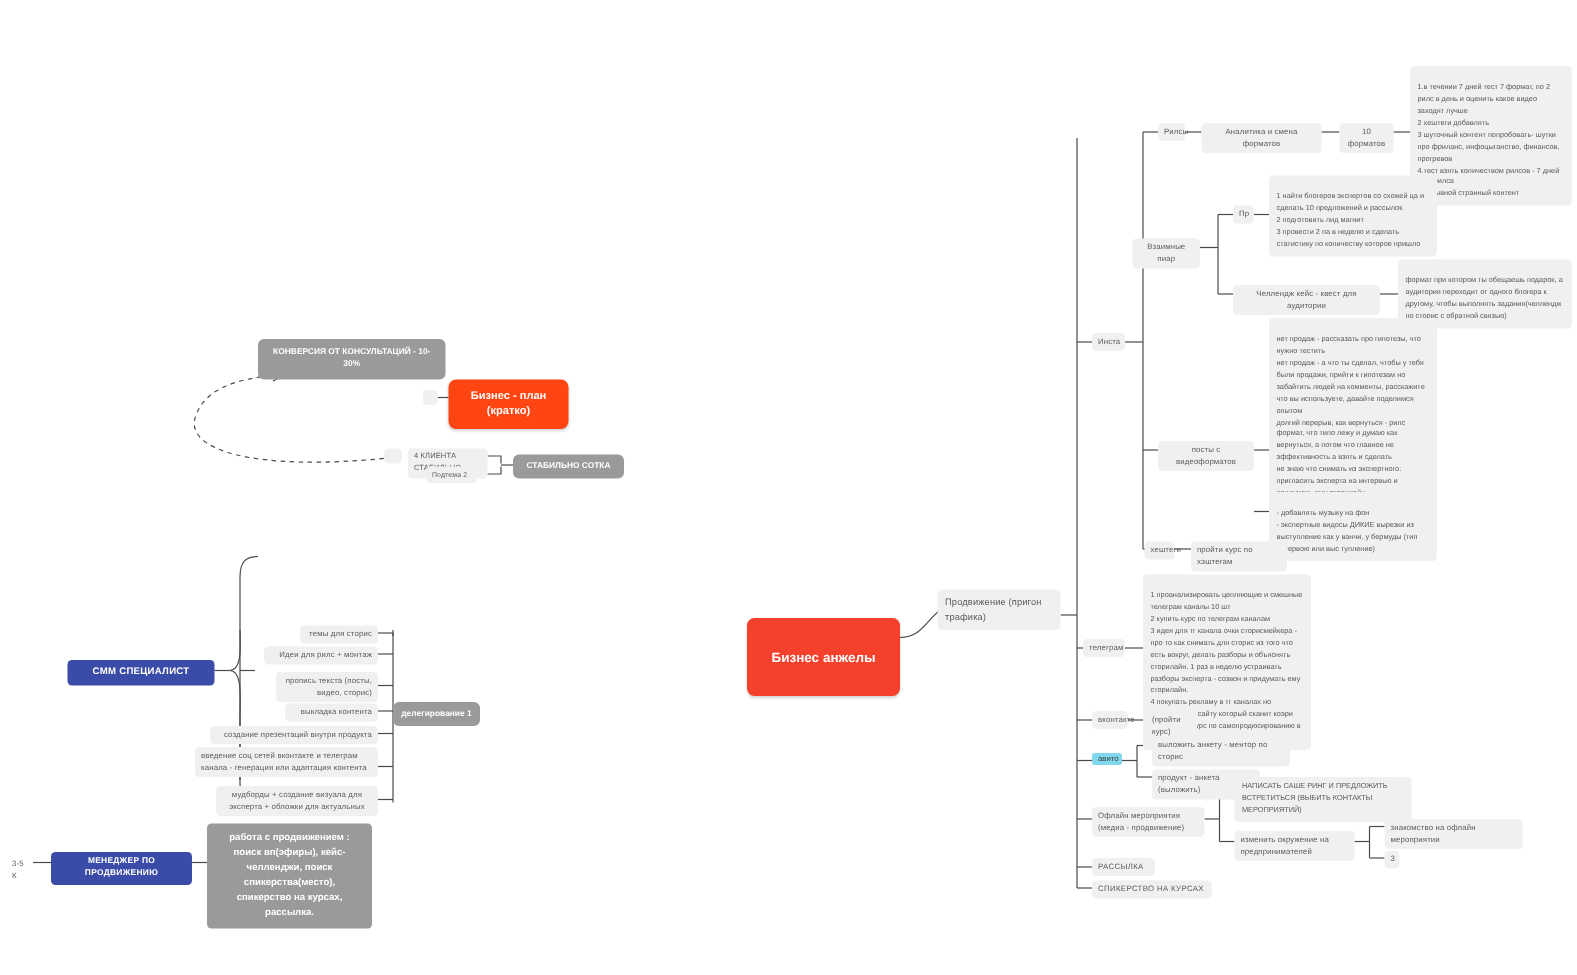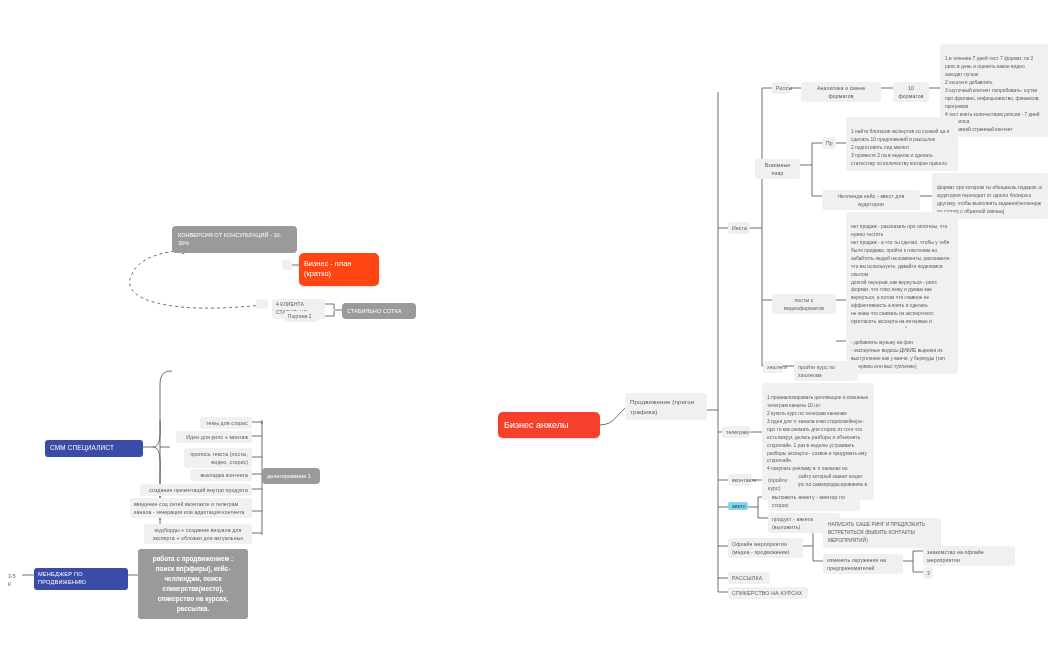--- a/index.html
+++ b/index.html
@@ -10,21 +10,21 @@
   svg.wires{position:absolute;left:0;top:0;width:1051px;height:650px;pointer-events:none;}
   .node{position:absolute;box-sizing:border-box;}
 
   
   .chip{background:#f0f0f0;color:#5a5a5a;border-radius:3px;padding:2px 4px;
         font-size:5.2px;line-height:1.55;letter-spacing:.1px;}
   .chip.c{text-align:center;}
   .chip.nobg{background:transparent;}
 
   
-  .solid{border-radius:4px;padding:4px 6px;font-weight:normal;}
+  .solid{border-radius:4px;padding:4px 6px;text-align:center;font-weight:bold;}
   .grey-solid{background:#9a9a9a;color:#ffffff;font-size:5.6px;line-height:1.5;}
   .red-solid{background:#f5402c;color:#ffffff;font-size:9px;line-height:1.35;
              border-radius:5px;box-shadow:0 1px 2px rgba(0,0,0,.18);}
   .orange-solid{background:#ff4612;color:#ffffff;font-size:7.4px;line-height:1.4;
                 border-radius:5px;box-shadow:0 1px 2px rgba(0,0,0,.18);}
   .blue-solid{background:#3b4ba8;color:#ffffff;font-size:6.4px;line-height:1.4;
               border-radius:3px;letter-spacing:.2px;}
   .greyblock{background:#9a9a9a;color:#ffffff;font-size:6.4px;line-height:1.55;
              font-weight:bold;border-radius:3px;padding:5px 7px;text-align:center;}
   .cyan{background:#7fd8ee;color:#3a3a3a;border-radius:2px;padding:1px 4px;
@@ -119,21 +119,21 @@
       <path d="M252,511 L262,511"></path>
       <path d="M252,533 L262,533"></path>
       <path d="M262,420 L262,535"></path>
       <path d="M262,474 L270,474"></path>
 
       <path d="M22,575 L34,575"></path>
       <path d="M128,575 L138,575"></path>
     </g>
   </svg>
 
-  <div class="node solid red-solid" style="left:498px;top:412px;width:102px;padding:7px 6px;">
+  <div class="node solid red-solid" style="left:498px;top:412px;width:102px;padding:20px 6px;">
     <span>Бизнес анжелы</span>
   </div>
 
   <div class="node chip" style="left:625px;top:393px;width:82px;padding:4px 5px;font-size:6.2px;">
     <span>Продвижение (пригон трафика)</span>
   </div>
 
   <div class="node chip c" style="left:728px;top:222px;width:22px;">
     <span>Инста</span>
   </div>

